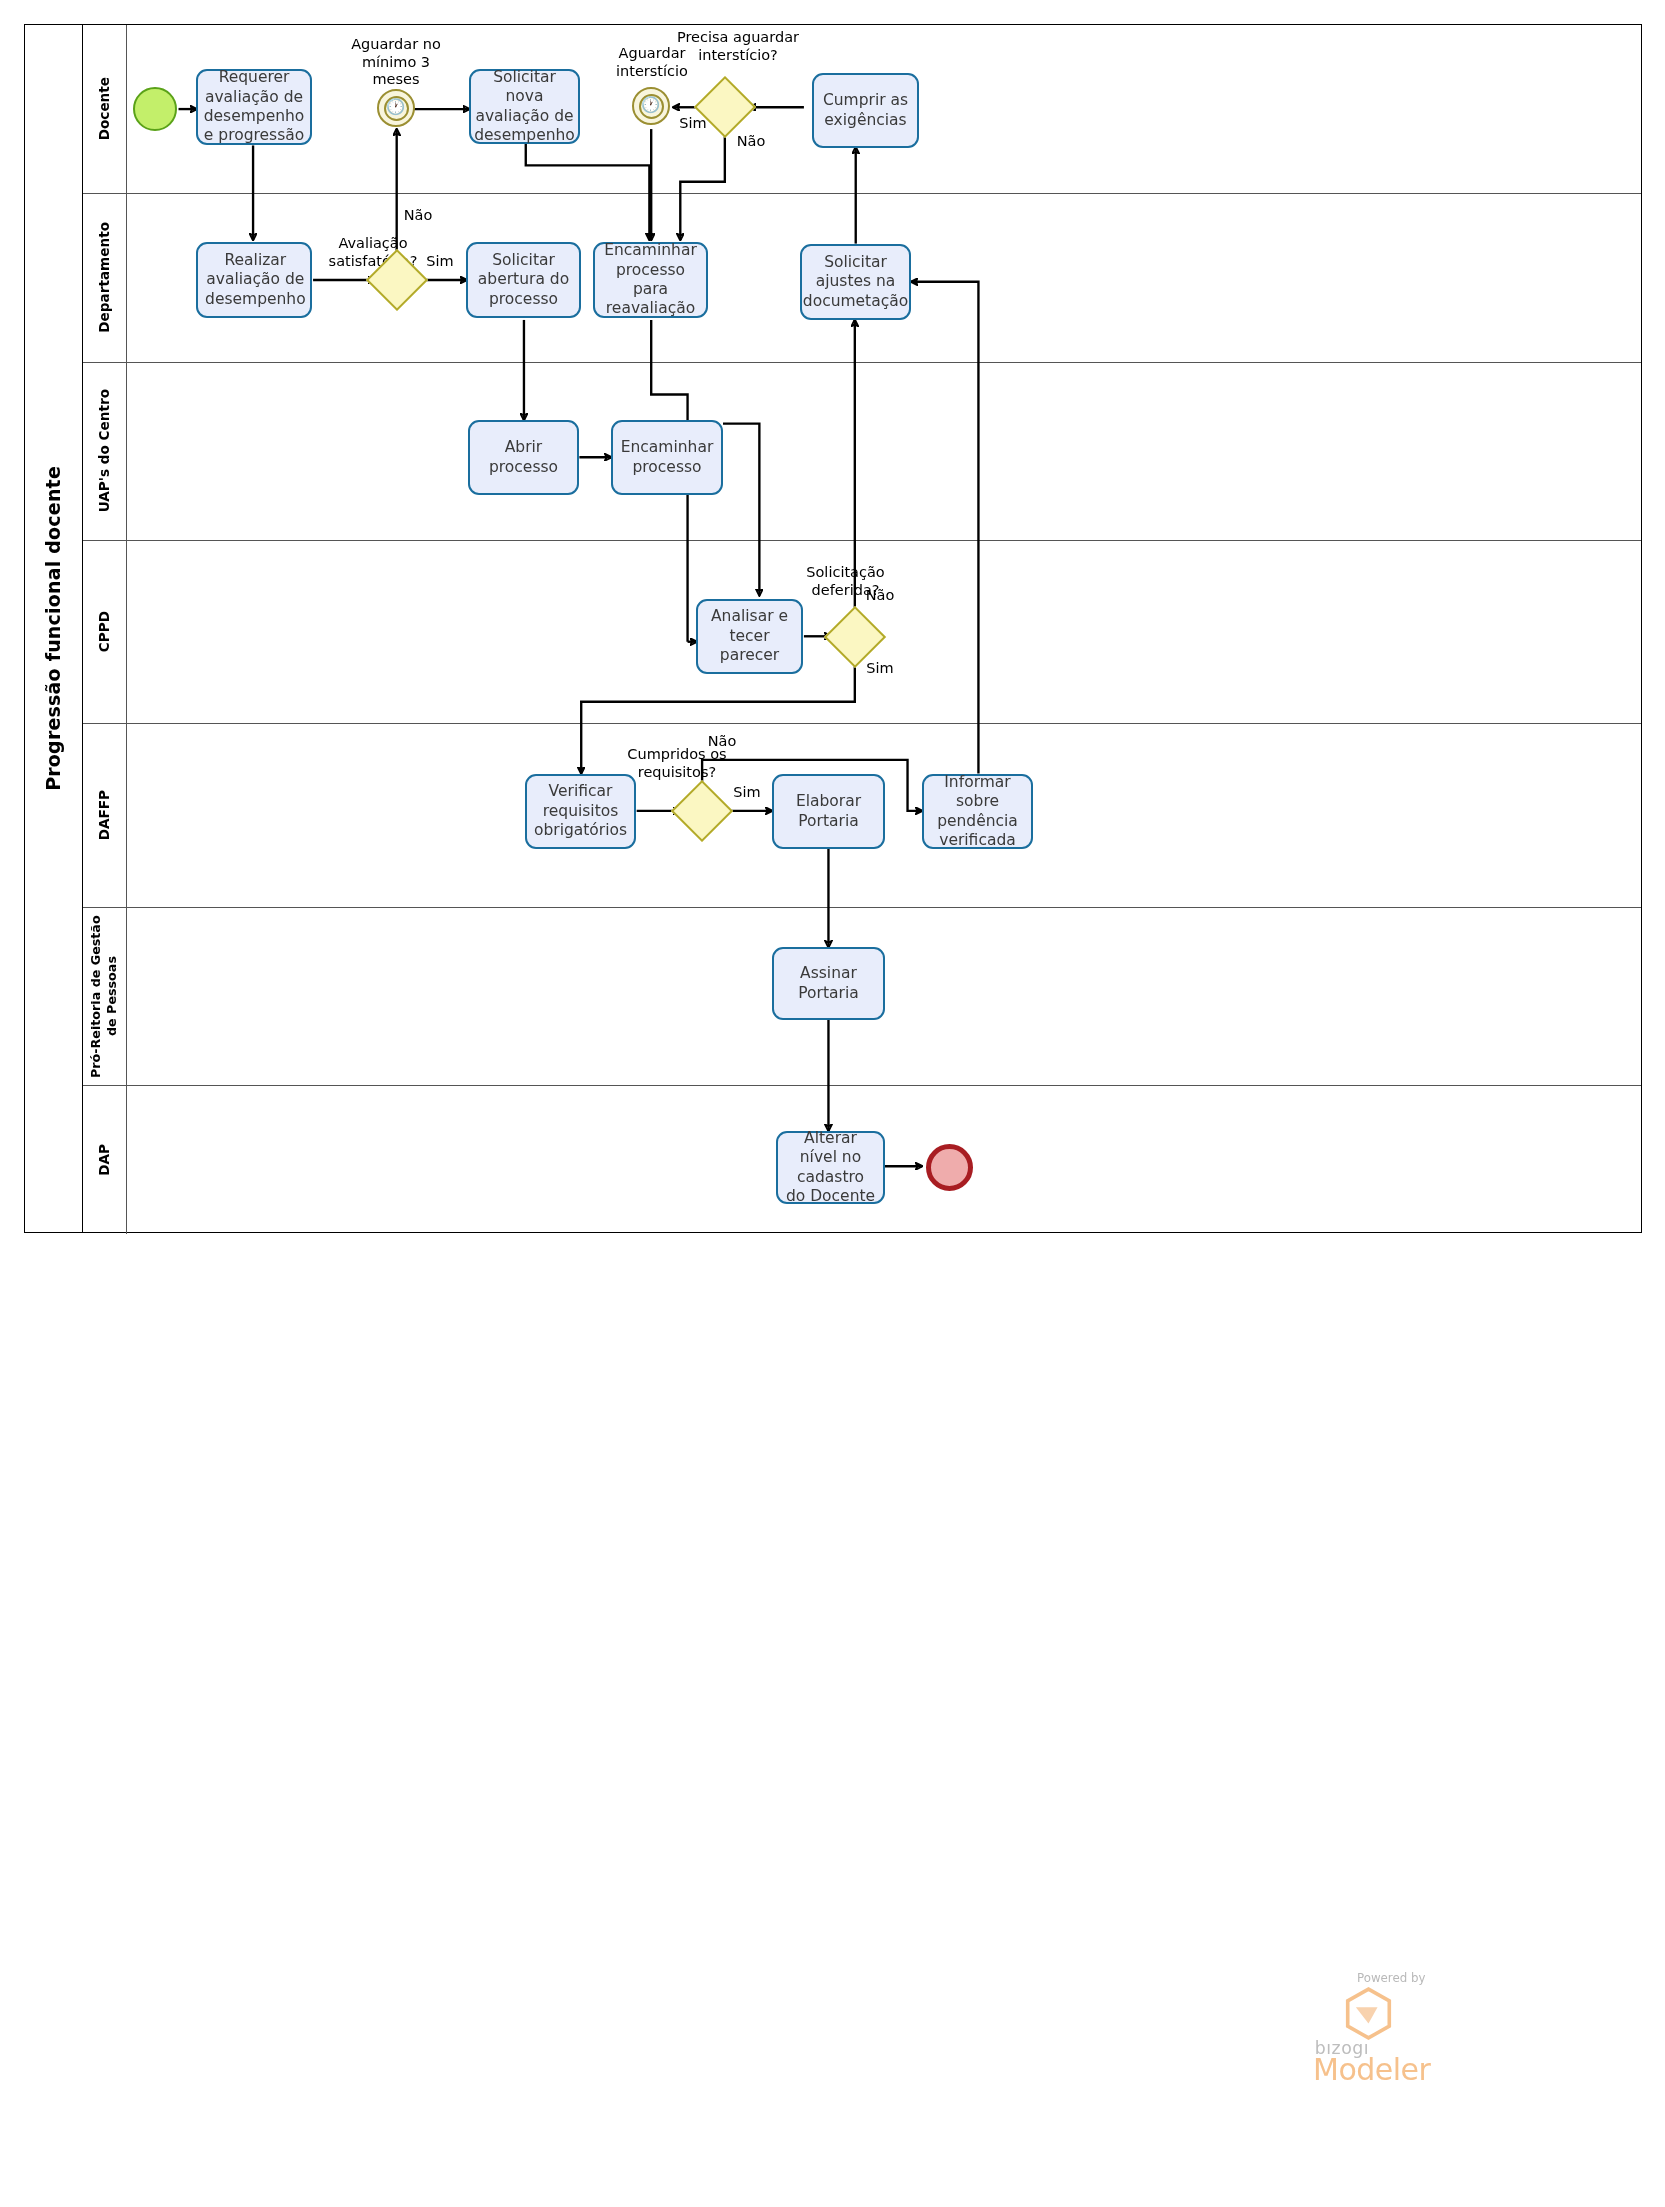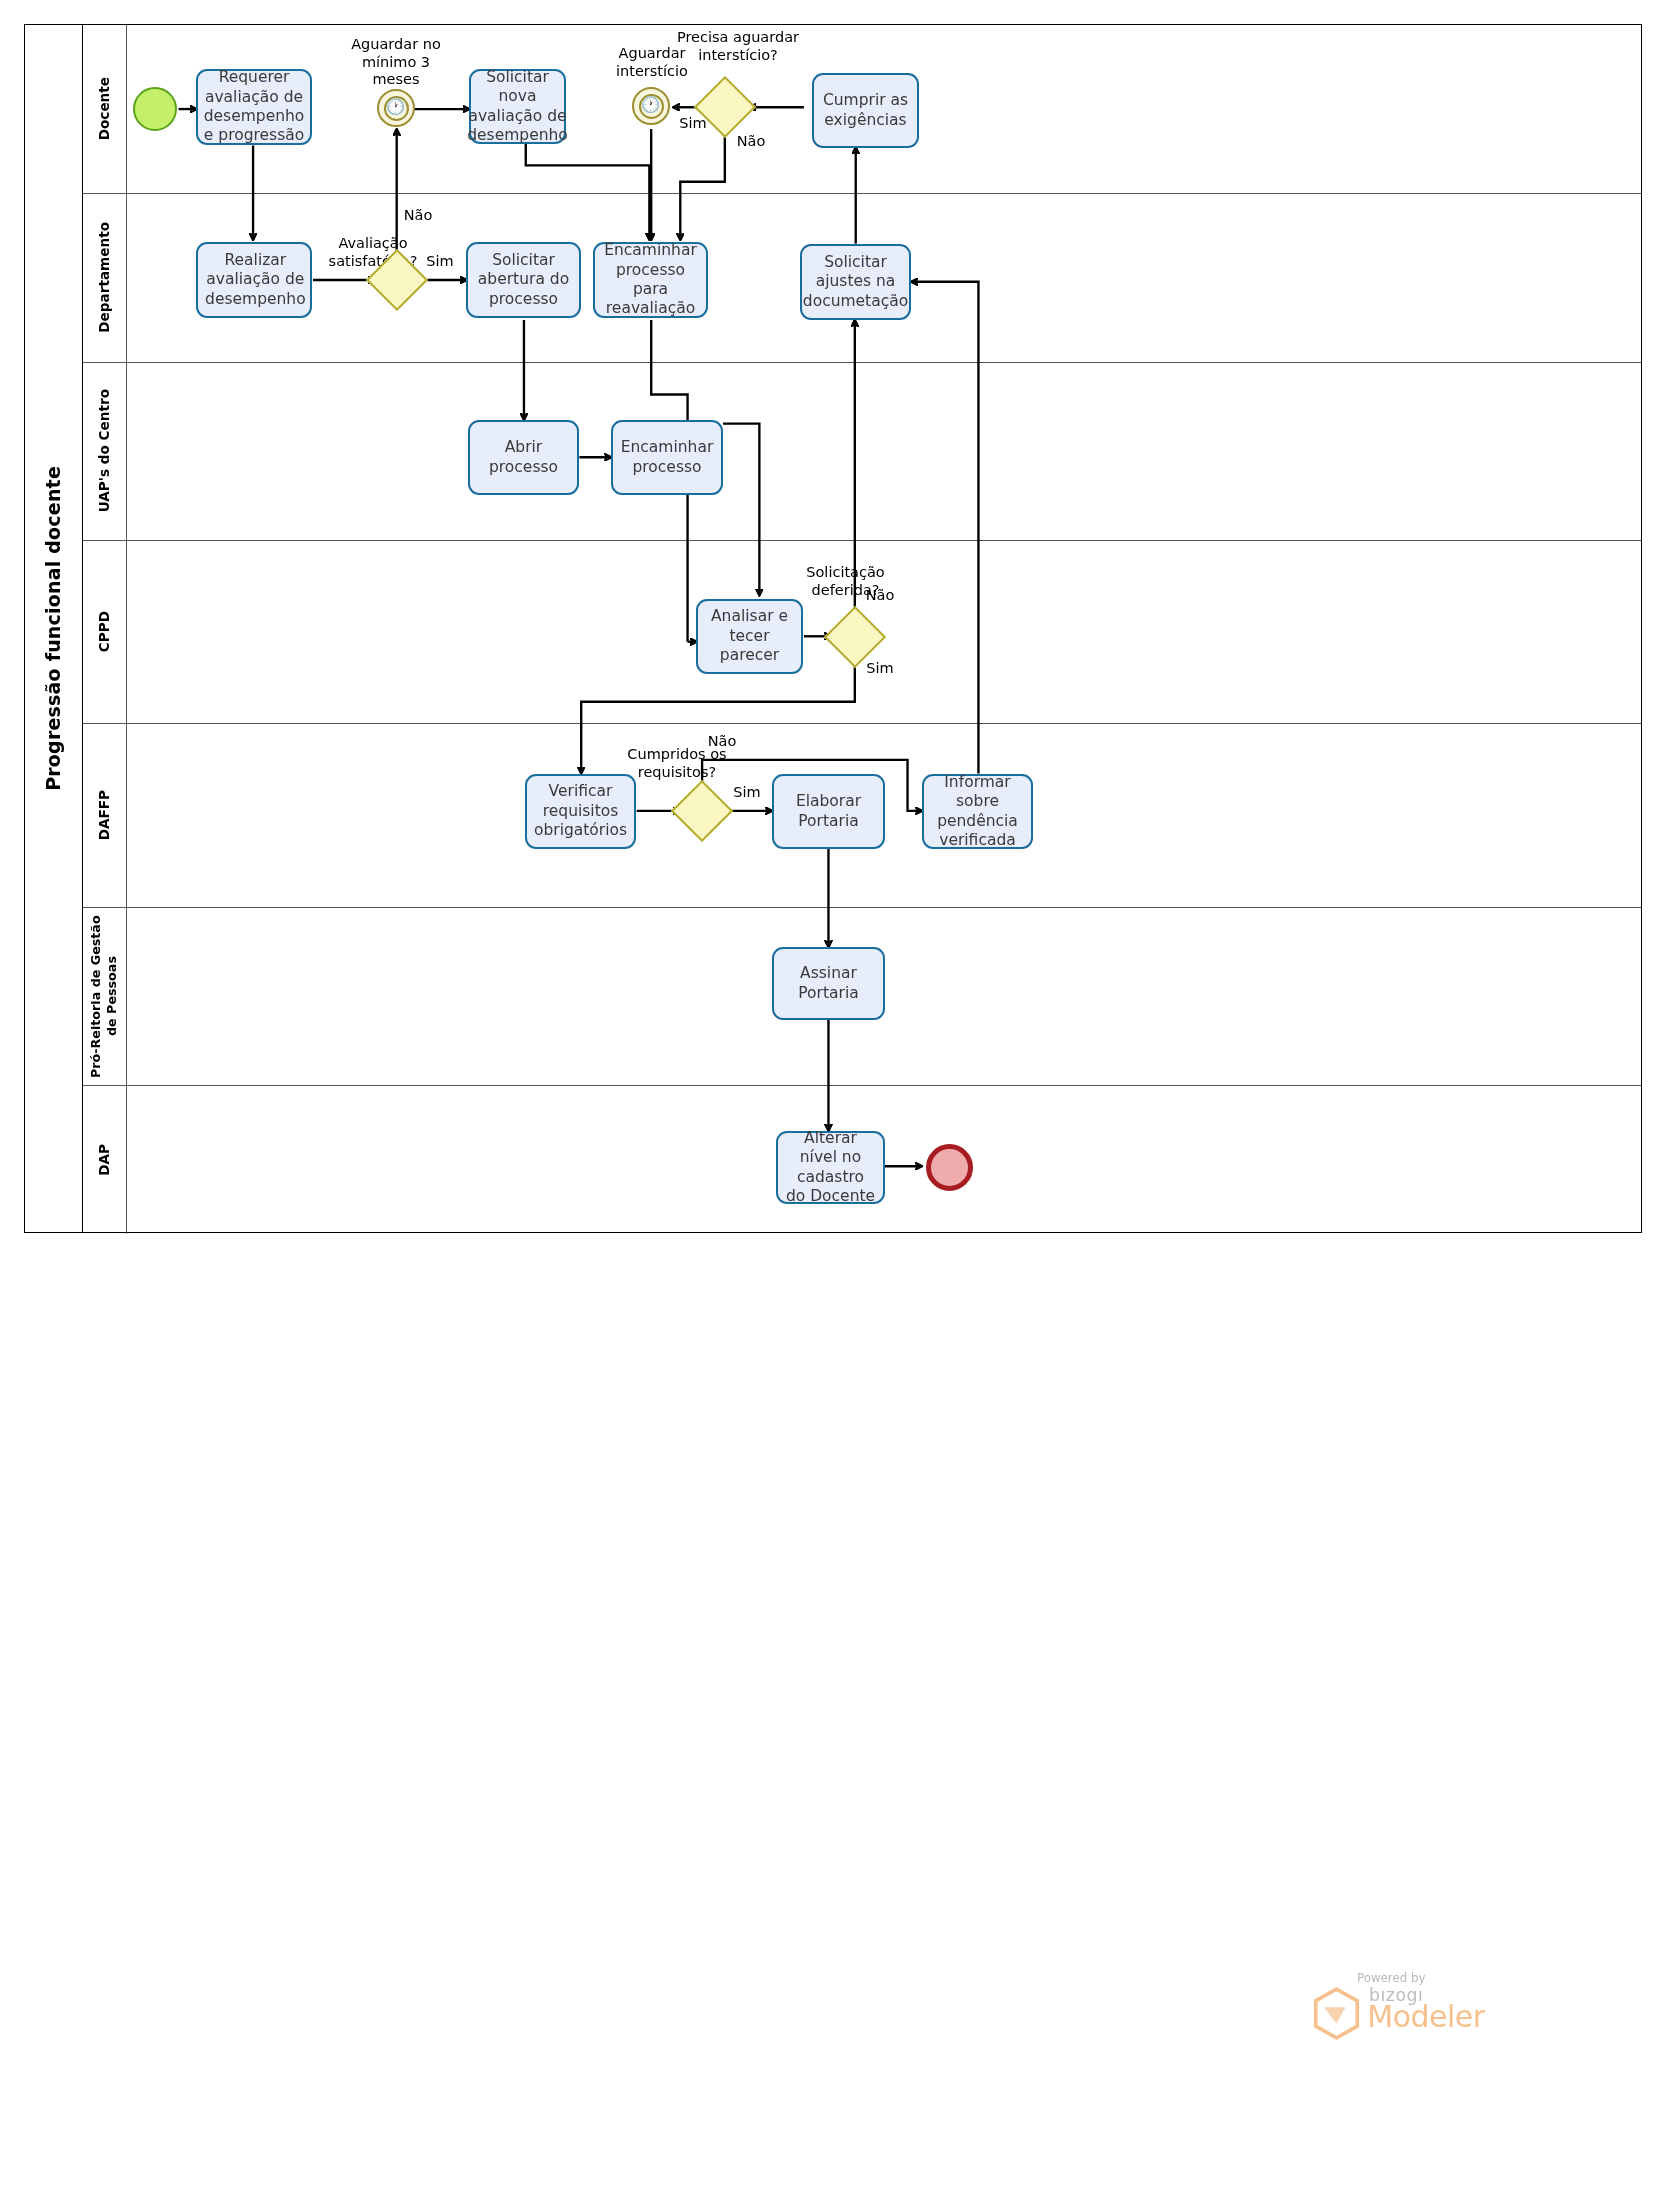--- a/index.html
+++ b/index.html
@@ -38,21 +38,21 @@
 
   .lbl{position:absolute;font-size:14.5px;color:#000;line-height:1.22;text-align:center;white-space:nowrap;}
   .lbl.wrap{white-space:normal;}
 
   svg.flows{position:absolute;left:0;top:0;width:1666px;height:2207px;pointer-events:none;overflow:visible;}
   svg.flows path,svg.flows line{fill:none;stroke:#000;stroke-width:2.6;}
 
   
   .logo{position:absolute;display:flex;flex-direction:column;align-items:flex-start;}
   .logo .pb{font-size:11.8px;color:#b9b9b9;margin-left:44px;margin-bottom:1.8px;}
-  .logo .row{display:flex;align-items:flex-start;}
+  .logo .row{display:flex;align-items:center;flex-direction:column;}
   .logo .hexwrap{width:47px;height:53px;margin-right:7.3px;}
   .logo .words{display:flex;flex-direction:column;line-height:1;}
   .logo .bz{font-size:17.3px;color:#bdbdbd;letter-spacing:0.5px;margin-bottom:-1.8px;margin-left:1.8px;}
   .logo .md{font-size:30px;color:#f6c18c;letter-spacing:-0.5px;}
 </style>
 </head>
 <body>
 
 <div id="canvas">
 
@@ -170,21 +170,21 @@
   <div class="ev ev-start" style="left:133px;top:87px;width:44px;height:44px;"></div>
 
   <div class="task" style="left:196px;top:69px;width:116px;height:76px;">Requerer avaliação de desempenho e progressão</div>
 
   <div class="lbl wrap" style="left:345px;top:36px;width:102px;text-align:center;">Aguardar no mínimo 3 meses</div>
   <div class="ev ev-timer" style="left:377px;top:89px;width:38px;height:38px;">
     <div class="ring2"></div>
     <div class="clock">🕐</div>
   </div>
 
-  <div class="task" style="left:469px;top:69px;width:97px;height:75px;">Solicitar nova avaliação de desempenho</div>
+  <div class="task" style="left:469px;top:69px;width:111px;height:75px;">Solicitar nova avaliação de desempenho</div>
 
   <div class="lbl wrap" style="left:602px;top:45px;width:100px;">Aguardar interstício</div>
   <div class="ev ev-timer" style="left:632px;top:87px;width:38px;height:38px;">
     <div class="ring2"></div>
     <div class="clock">🕐</div>
   </div>
 
   <div class="lbl wrap" style="left:660px;top:29px;width:156px;">Precisa aguardar interstício?</div>
   <div class="gw" style="left:703px;top:85px;width:44px;height:44px;">
     <div class="dia"></div>

